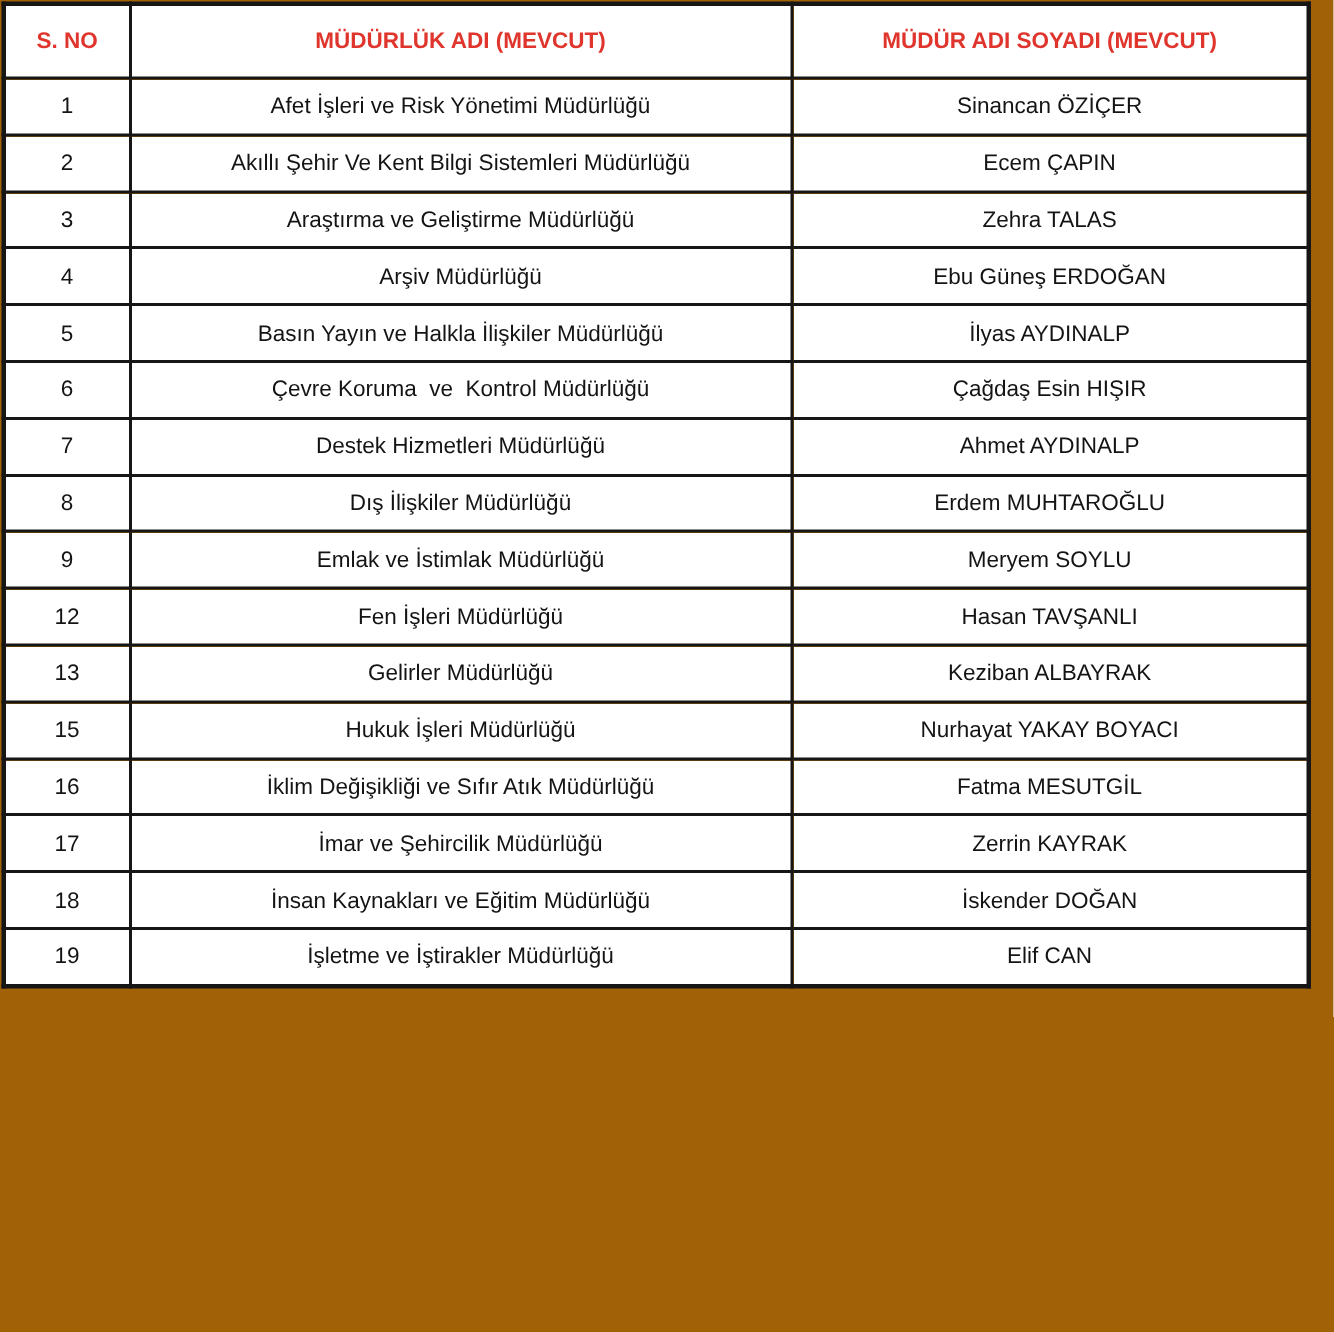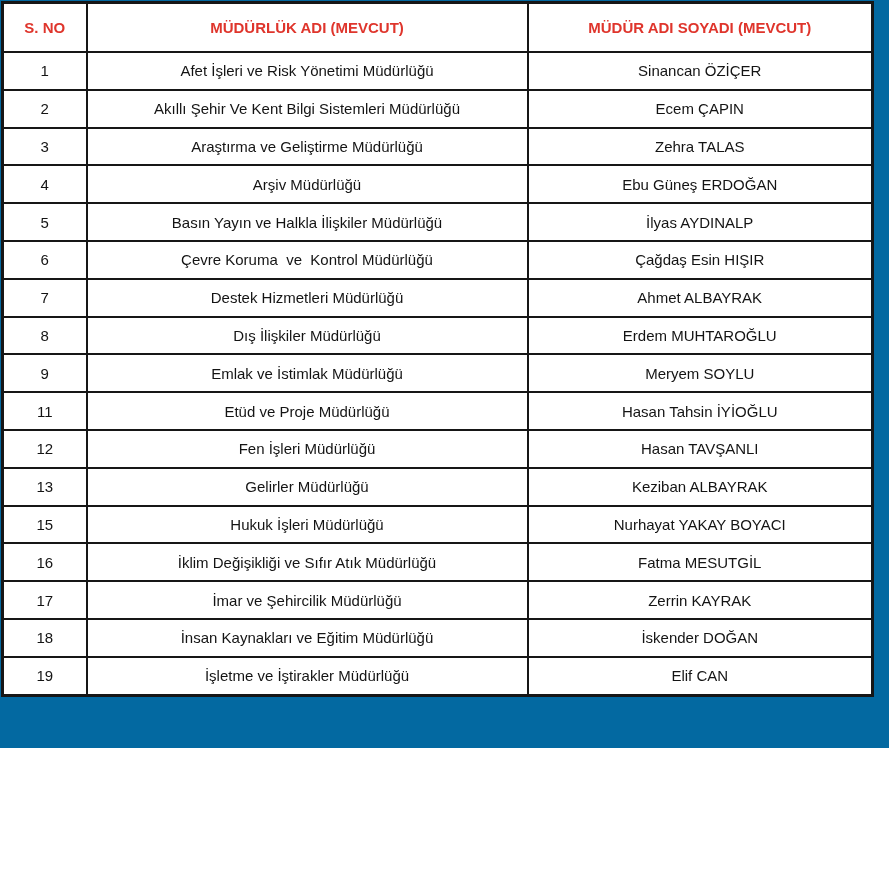--- a/index.html
+++ b/index.html
@@ -4,23 +4,23 @@
 <style>
   html, body {
     margin: 0;
     padding: 0;
     background: #ffffff;
     font-family: "Liberation Sans", sans-serif;
   }
   .page {
     position: relative;
     width: 889px;
-    height: 748px;
+    height: 888px;
     overflow: hidden;
-    background: #0369a1;
+    background: #a16207;
   }
   table.grid {
     position: absolute;
     top: 1px;
     left: 1px;
     border-collapse: collapse;
     table-layout: fixed;
     border: 3px solid #161616;
   }
   table.grid th,
@@ -103,41 +103,36 @@
 
   <tr>
     <td class="cell-num">6</td>
     <td class="cell-dir">Çevre Koruma  ve  Kontrol Müdürlüğü</td>
     <td class="cell-name">Çağdaş Esin HIŞIR</td>
   </tr>
 
   <tr>
     <td class="cell-num">7</td>
     <td class="cell-dir">Destek Hizmetleri Müdürlüğü</td>
-    <td class="cell-name">Ahmet ALBAYRAK</td>
+    <td class="cell-name">Ahmet AYDINALP</td>
   </tr>
 
   <tr>
     <td class="cell-num">8</td>
     <td class="cell-dir">Dış İlişkiler Müdürlüğü</td>
     <td class="cell-name">Erdem MUHTAROĞLU</td>
   </tr>
 
   <tr>
     <td class="cell-num">9</td>
     <td class="cell-dir">Emlak ve İstimlak Müdürlüğü</td>
     <td class="cell-name">Meryem SOYLU</td>
   </tr>
 
 
-  <tr>
-    <td class="cell-num">11</td>
-    <td class="cell-dir">Etüd ve Proje Müdürlüğü</td>
-    <td class="cell-name">Hasan Tahsin İYİOĞLU</td>
-  </tr>
 
   <tr>
     <td class="cell-num">12</td>
     <td class="cell-dir">Fen İşleri Müdürlüğü</td>
     <td class="cell-name">Hasan TAVŞANLI</td>
   </tr>
 
   <tr>
     <td class="cell-num">13</td>
     <td class="cell-dir">Gelirler Müdürlüğü</td>

